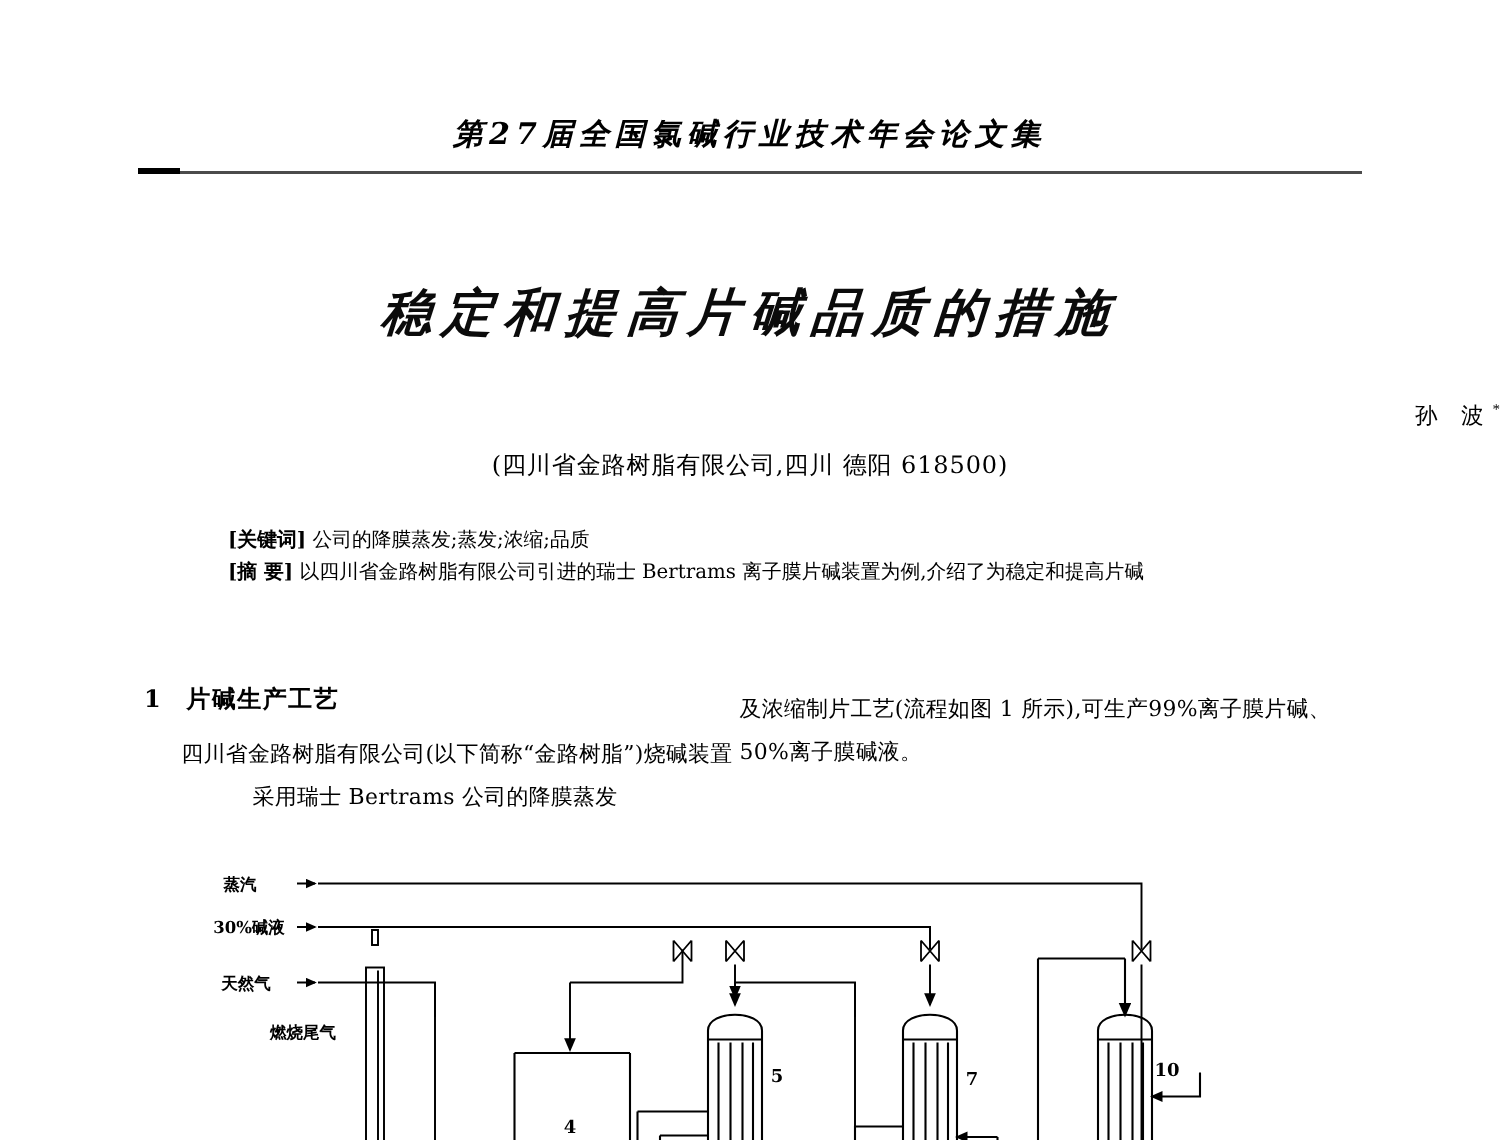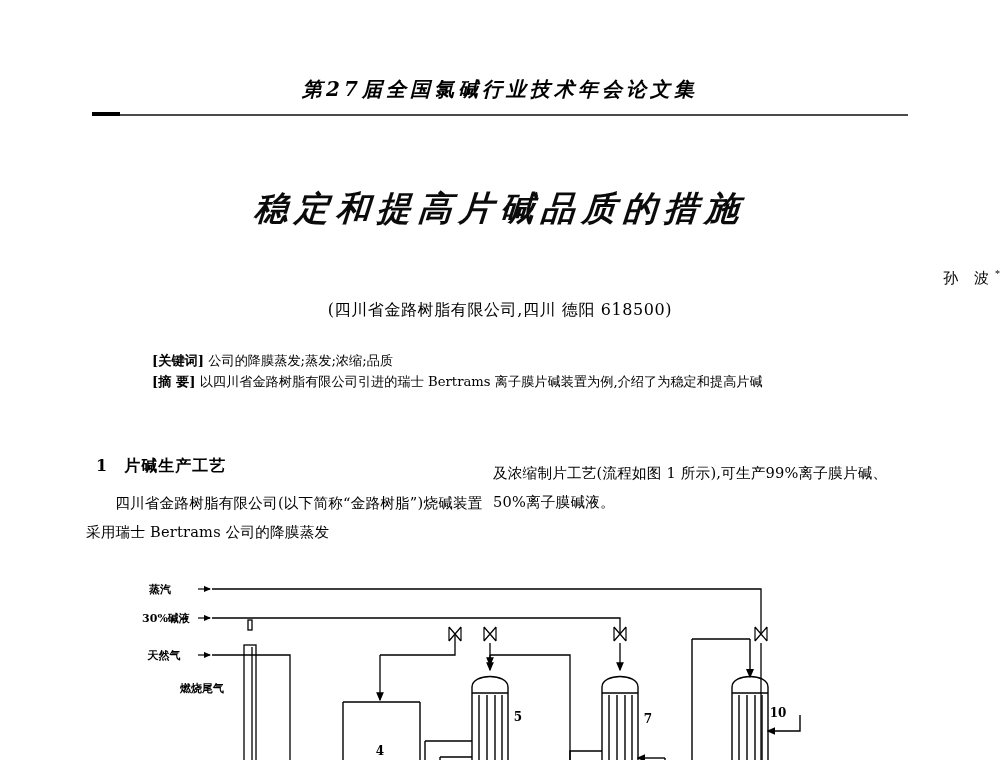--- a/index.html
+++ b/index.html
@@ -141,21 +141,21 @@
   .col-left {
     top: 488px;
     left: 86px;
     width: 408px;
   }
   .col-right {
     top: 458px;
     left: 493px;
     width: 408px;
   }
-  .para-indent { text-indent: 2em; }
+  .para-indent { text-indent: 2em; text-align: center; }
 
   
   .diagram {
     position: absolute;
     top: 565px;
     left: 140px;
     width: 800px;
     height: 200px;
   }
   .diagram svg { display: block; }

